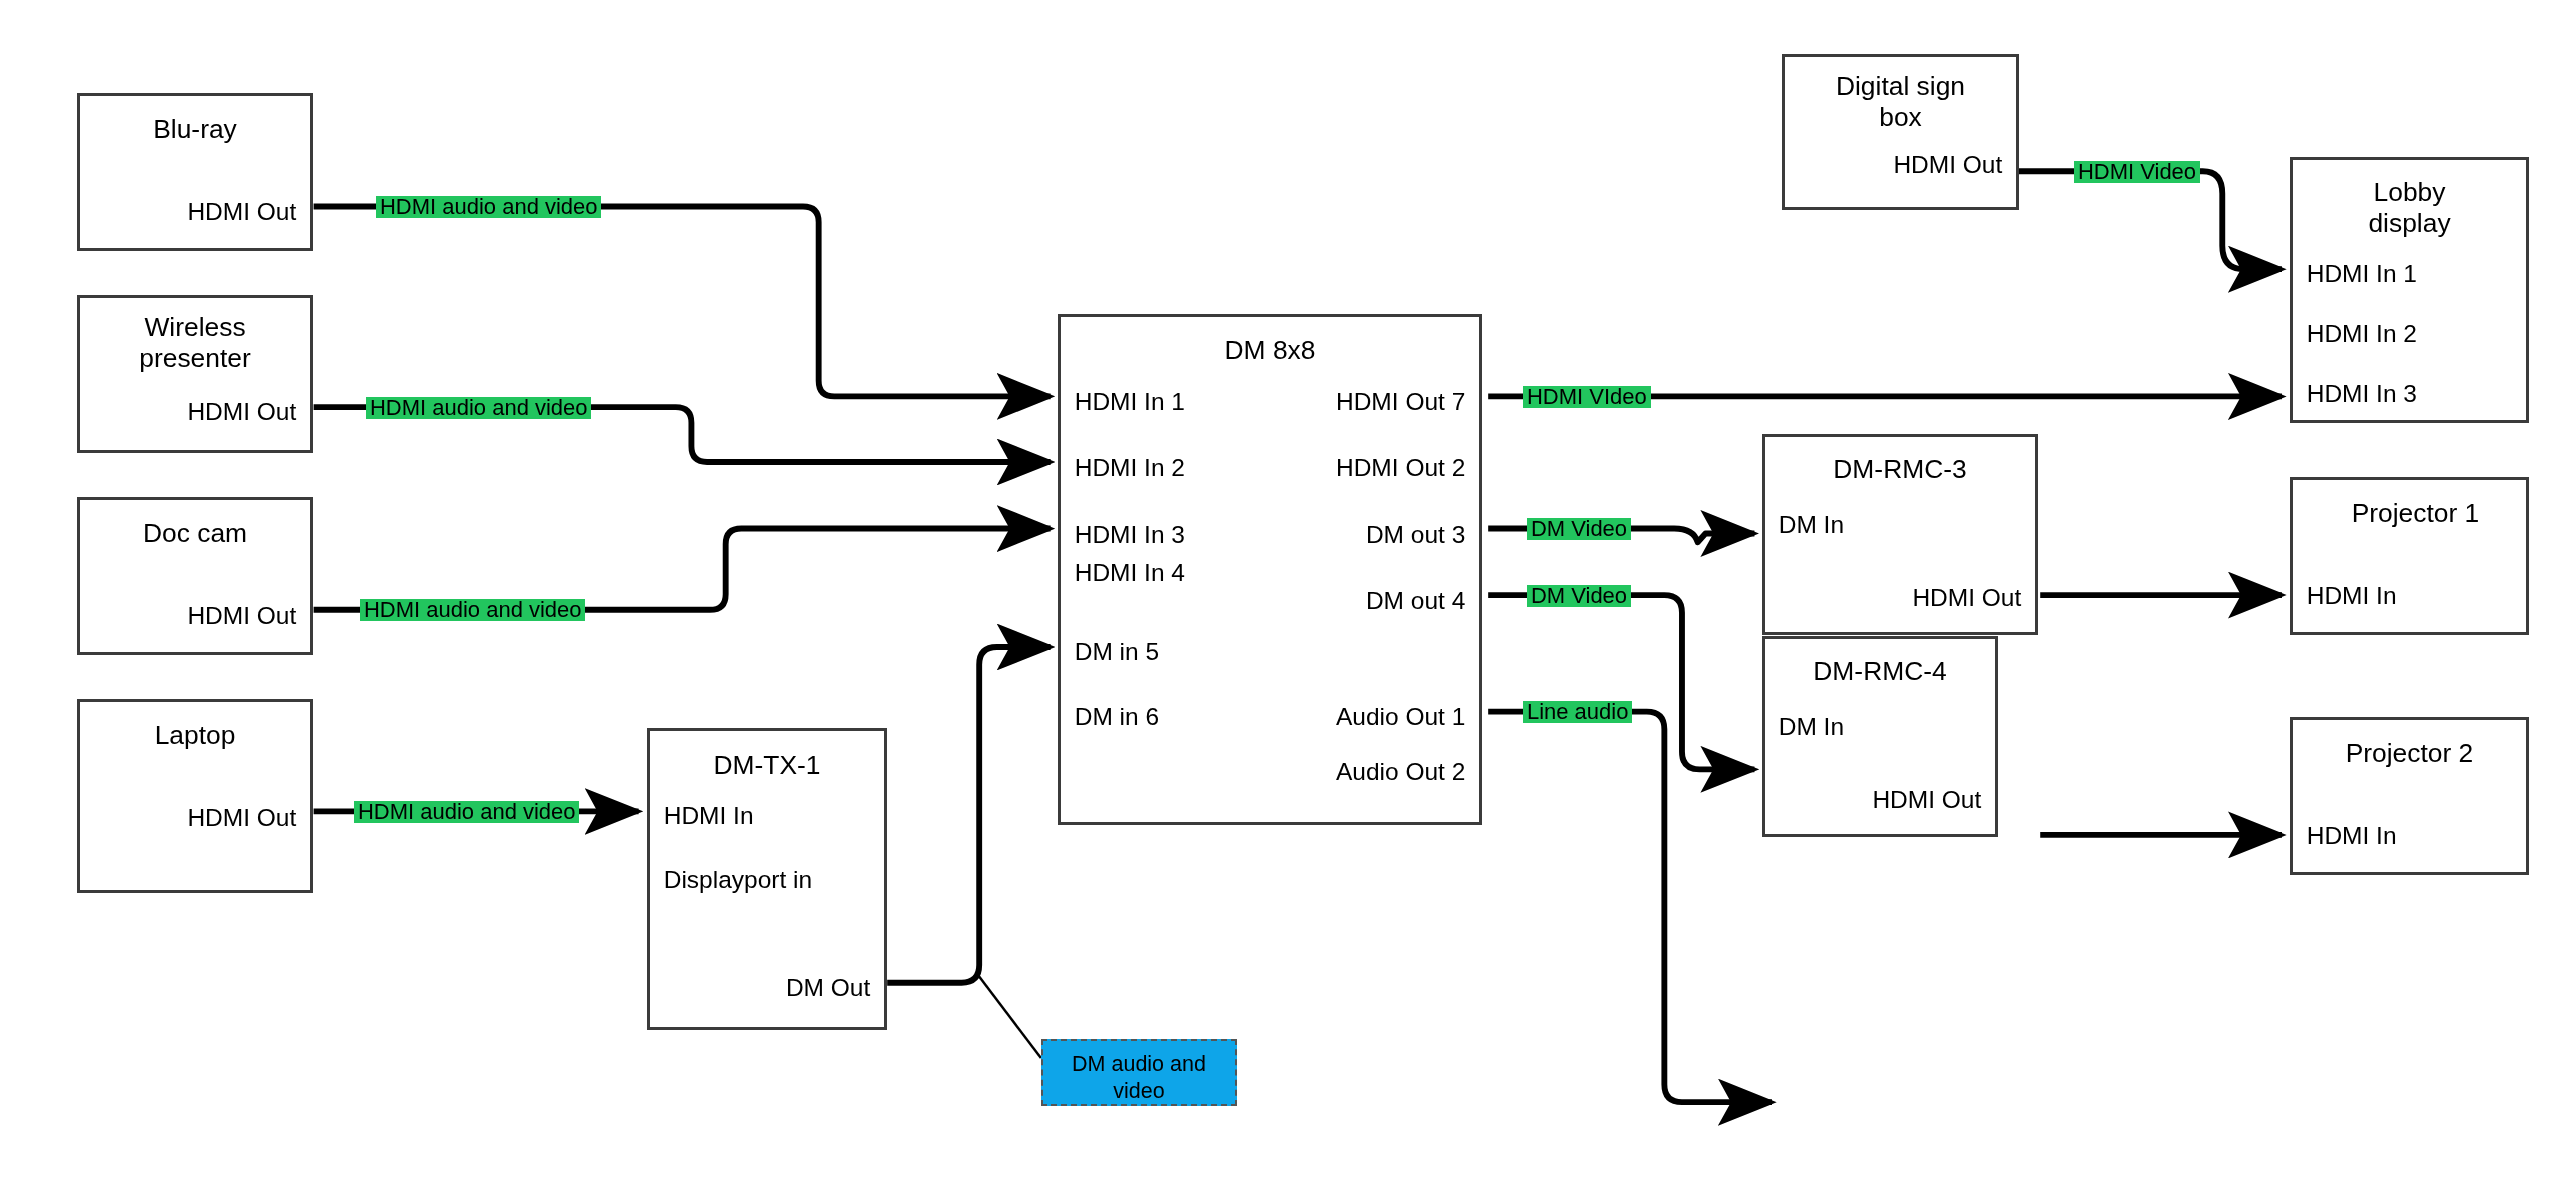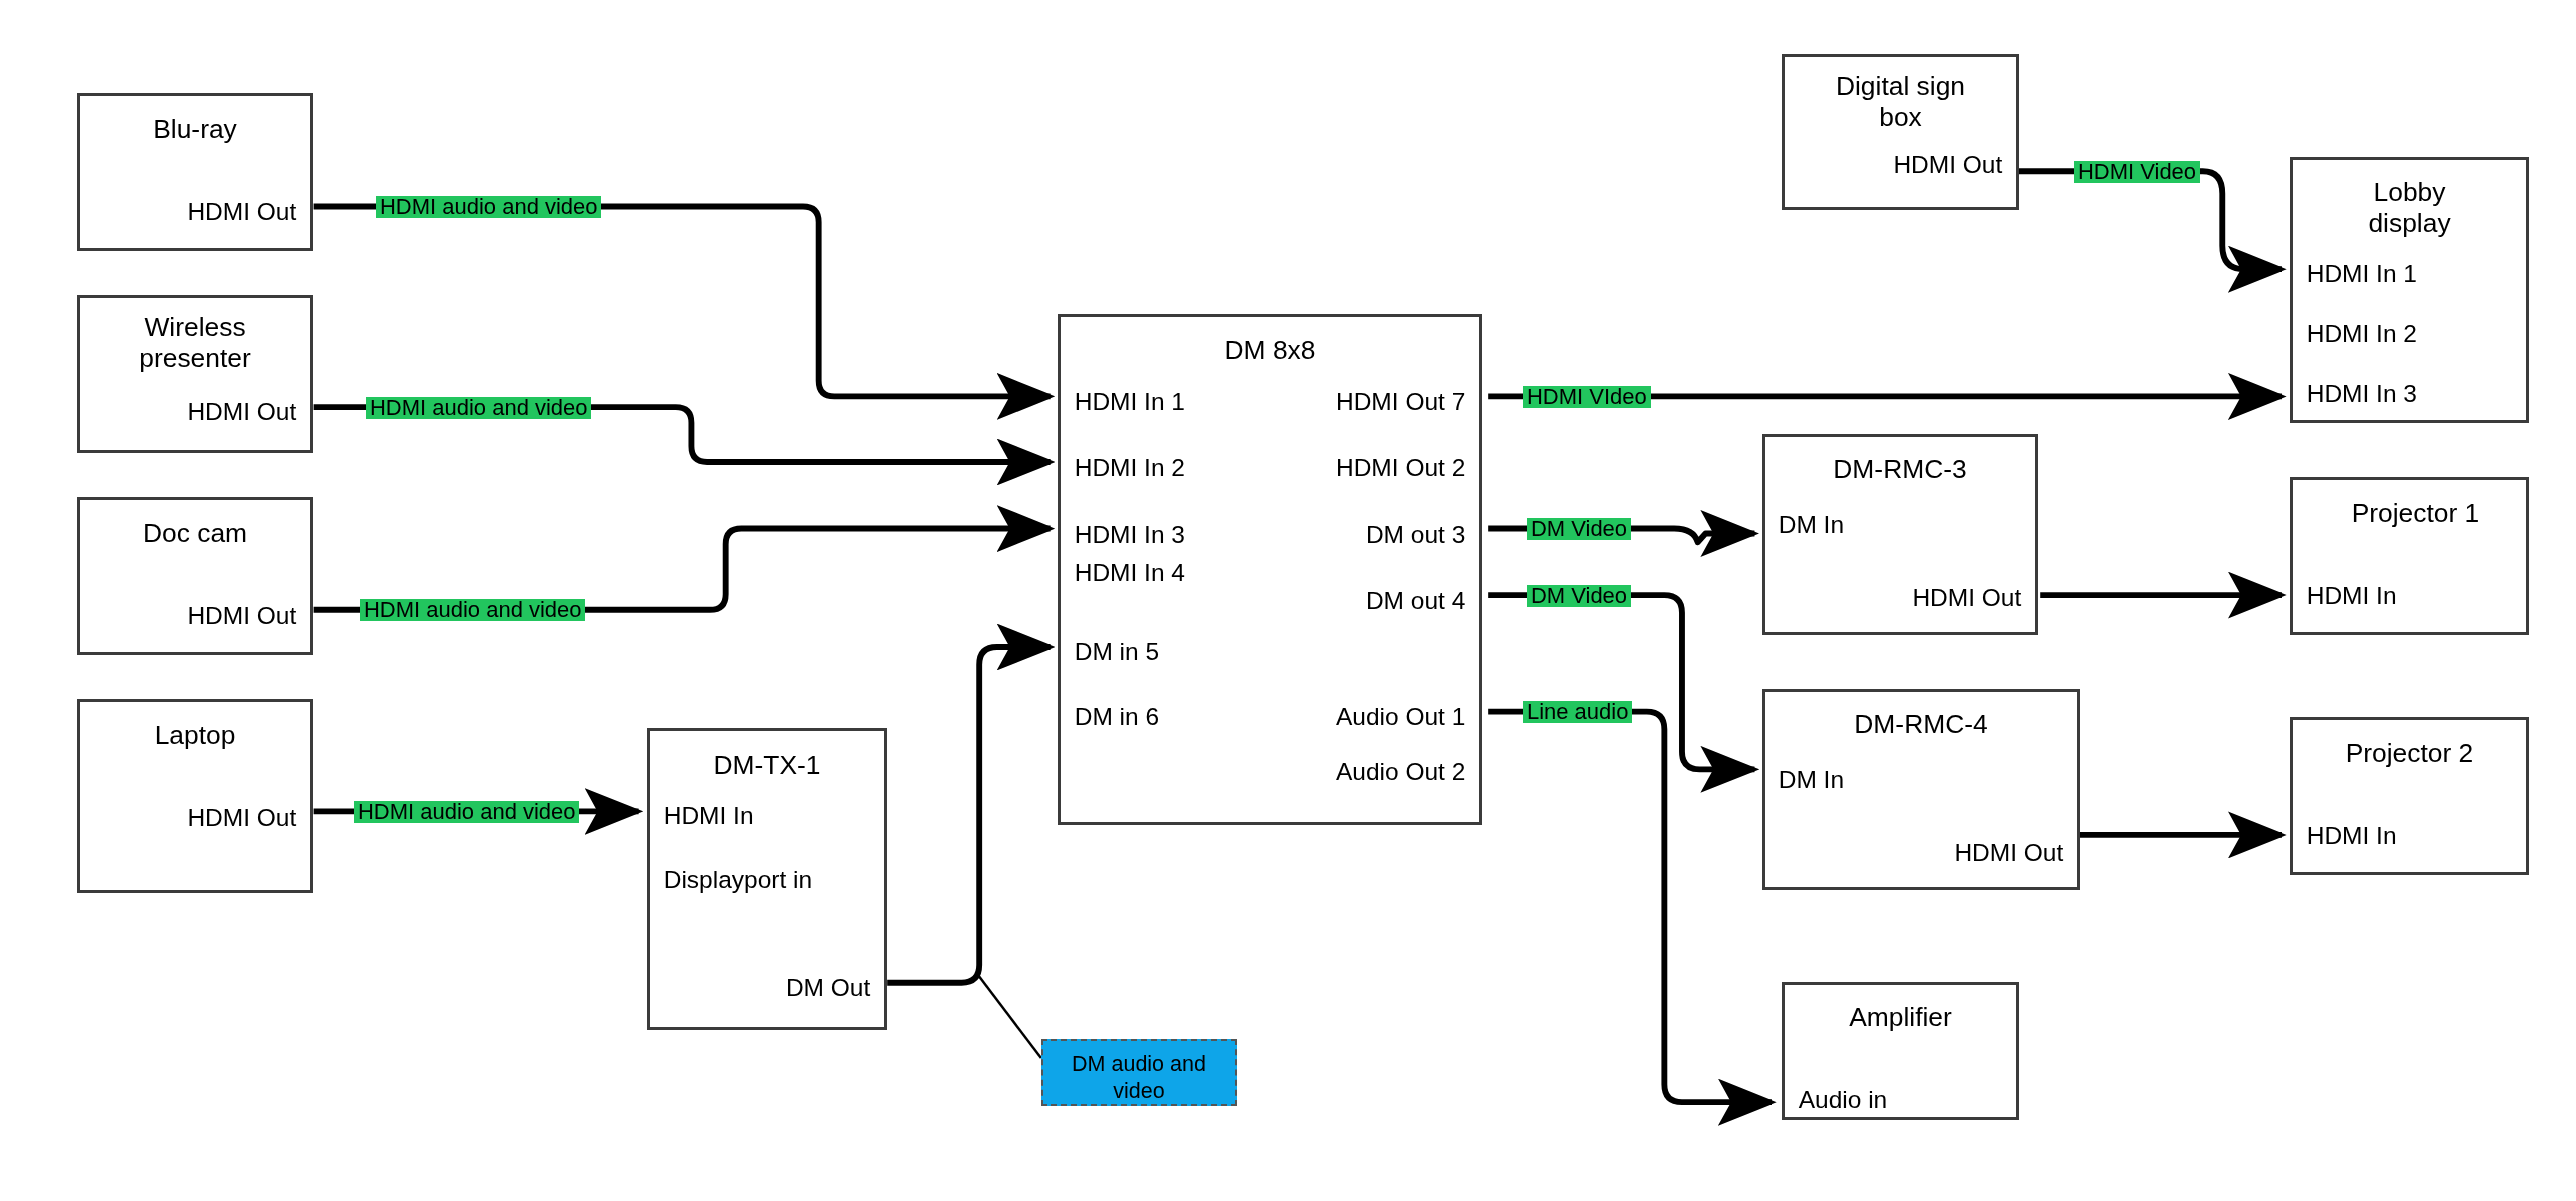--- a/index.html
+++ b/index.html
@@ -178,40 +178,36 @@
     <div class="port left" style="left:13.7px; top:162px;">HDMI In 2</div>
     <div class="port left" style="left:13.7px; top:222px;">HDMI In 3</div>
   </div>
 
   <div class="node" style="left:1762px; top:434px; width:276px; height:201px;">
     <div class="node-title" style="top:17.6px;">DM-RMC-3</div>
     <div class="port left" style="left:13.7px; top:76px;">DM In</div>
     <div class="port right" style="right:13.7px; top:149px;">HDMI Out</div>
   </div>
 
-  <div class="node" style="left:1762px; top:689px; width:318px; height:201px;">
+  <div class="node" style="left:1762px; top:636px; width:236px; height:201px;">
     <div class="node-title" style="top:17.6px;">DM-RMC-4</div>
     <div class="port left" style="left:13.7px; top:76px;">DM In</div>
     <div class="port right" style="right:13.7px; top:149px;">HDMI Out</div>
   </div>
 
   <div class="node" style="left:2290px; top:477px; width:239px; height:158px;">
     <div class="node-title" style="top:18.6px;padding-left:12px;">Projector 1</div>
     <div class="port left" style="left:13.7px; top:104px;">HDMI In</div>
   </div>
 
   <div class="node" style="left:2290px; top:717px; width:239px; height:158px;">
     <div class="node-title" style="top:18.6px;">Projector 2</div>
     <div class="port left" style="left:13.7px; top:104px;">HDMI In</div>
   </div>
 
-  <div class="node" style="left:1782px; top:982px; width:237px; height:138px;">
-    <div class="node-title" style="top:17.6px;">Amplifier</div>
-    <div class="port left" style="left:13.7px; top:103px;">Audio in</div>
-  </div>
 
   <div class="edge-label" style="left:376px; top:196px;">HDMI audio and video</div>
   <div class="edge-label" style="left:366px; top:397px;">HDMI audio and video</div>
   <div class="edge-label" style="left:360px; top:599px;">HDMI audio and video</div>
   <div class="edge-label" style="left:354px; top:801px;">HDMI audio and video</div>
   <div class="edge-label" style="left:2074px; top:161px;">HDMI Video</div>
   <div class="edge-label" style="left:1523px; top:386px;">HDMI VIdeo</div>
   <div class="edge-label" style="left:1527px; top:518px;">DM Video</div>
   <div class="edge-label" style="left:1527px; top:585px;">DM Video</div>
   <div class="edge-label" style="left:1523px; top:701px;">Line audio</div>

